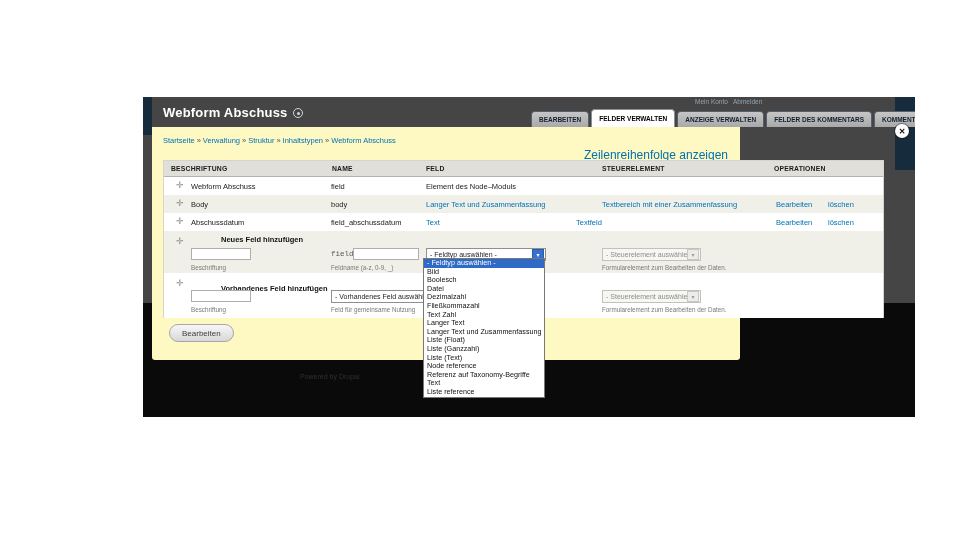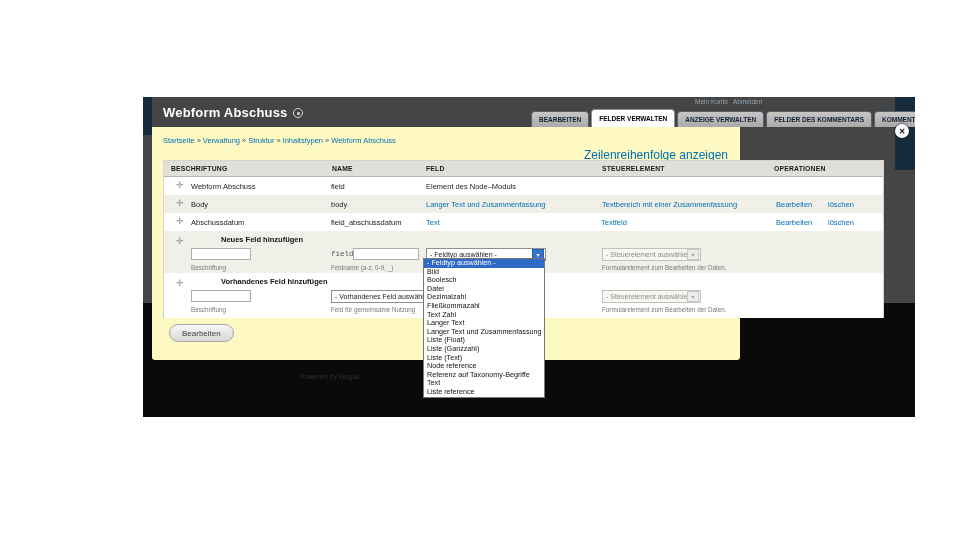--- a/index.html
+++ b/index.html
@@ -136,21 +136,21 @@
           <span class="abs cell" style="left:438px;top:5px;"><a>Textbereich mit einer Zusammenfassung</a></span>
           <span class="abs cell" style="left:612px;top:5px;"><a>Bearbeiten</a></span>
           <span class="abs cell" style="left:664px;top:5px;"><a>löschen</a></span>
         </div>
 
         <div class="abs row3">
           <span class="abs handle" style="left:12px;top:4px;">✛</span>
           <span class="abs cell" style="left:27px;top:5px;">Abschussdatum</span>
           <span class="abs cell" style="left:167px;top:5px;">field_abschussdatum</span>
           <span class="abs cell" style="left:262px;top:5px;"><a>Text</a></span>
-          <span class="abs cell" style="left:437px;top:5px;"><a>Textfeld</a></span>
+          <span class="abs cell" style="left:412px;top:5px;"><a>Textfeld</a></span>
           <span class="abs cell" style="left:612px;top:5px;"><a>Bearbeiten</a></span>
           <span class="abs cell" style="left:664px;top:5px;"><a>löschen</a></span>
         </div>
 
         <div class="abs row4">
           <span class="abs handle" style="left:12px;top:6px;">✛</span>
           <span class="abs cell bold" style="left:27px;top:4px;">Neues Feld hinzufügen</span>
           <input class="abs tin" style="left: 27px; top: 17px; width: 60px;" value="">
           <span class="abs desc" style="left:27px;top:33px;">Beschriftung</span>
 
@@ -165,21 +165,21 @@
 
           <div class="abs sel dis" style="left:438px;top:17px;width:99px;">
             <span class="stxt">- Steuerelement auswählen -</span>
             <span class="sbtn">▾</span>
           </div>
           <span class="abs desc" style="left:438px;top:33px;">Formularelement zum Bearbeiten der Daten.</span>
         </div>
 
         <div class="abs row5">
           <span class="abs handle" style="left:12px;top:6px;">✛</span>
-          <span class="abs cell bold" style="left:27px;top:4px;">Vorhandenes Feld hinzufügen</span>
+          <span class="abs cell bold" style="left:27px;top:11px;">Vorhandenes Feld hinzufügen</span>
           <input class="abs tin" style="left: 27px; top: 17px; width: 60px;" value="">
           <span class="abs desc" style="left:27px;top:33px;">Beschriftung</span>
 
           <div class="abs sel" style="left:167px;top:17px;width:128px;">
             <span class="stxt">- Vorhandenes Feld auswählen -</span>
             <span class="sbtn">▾</span>
           </div>
           <span class="abs desc" style="left:167px;top:33px;">Feld für gemeinsame Nutzung</span>
 
           <div class="abs sel dis" style="left:438px;top:17px;width:99px;">

